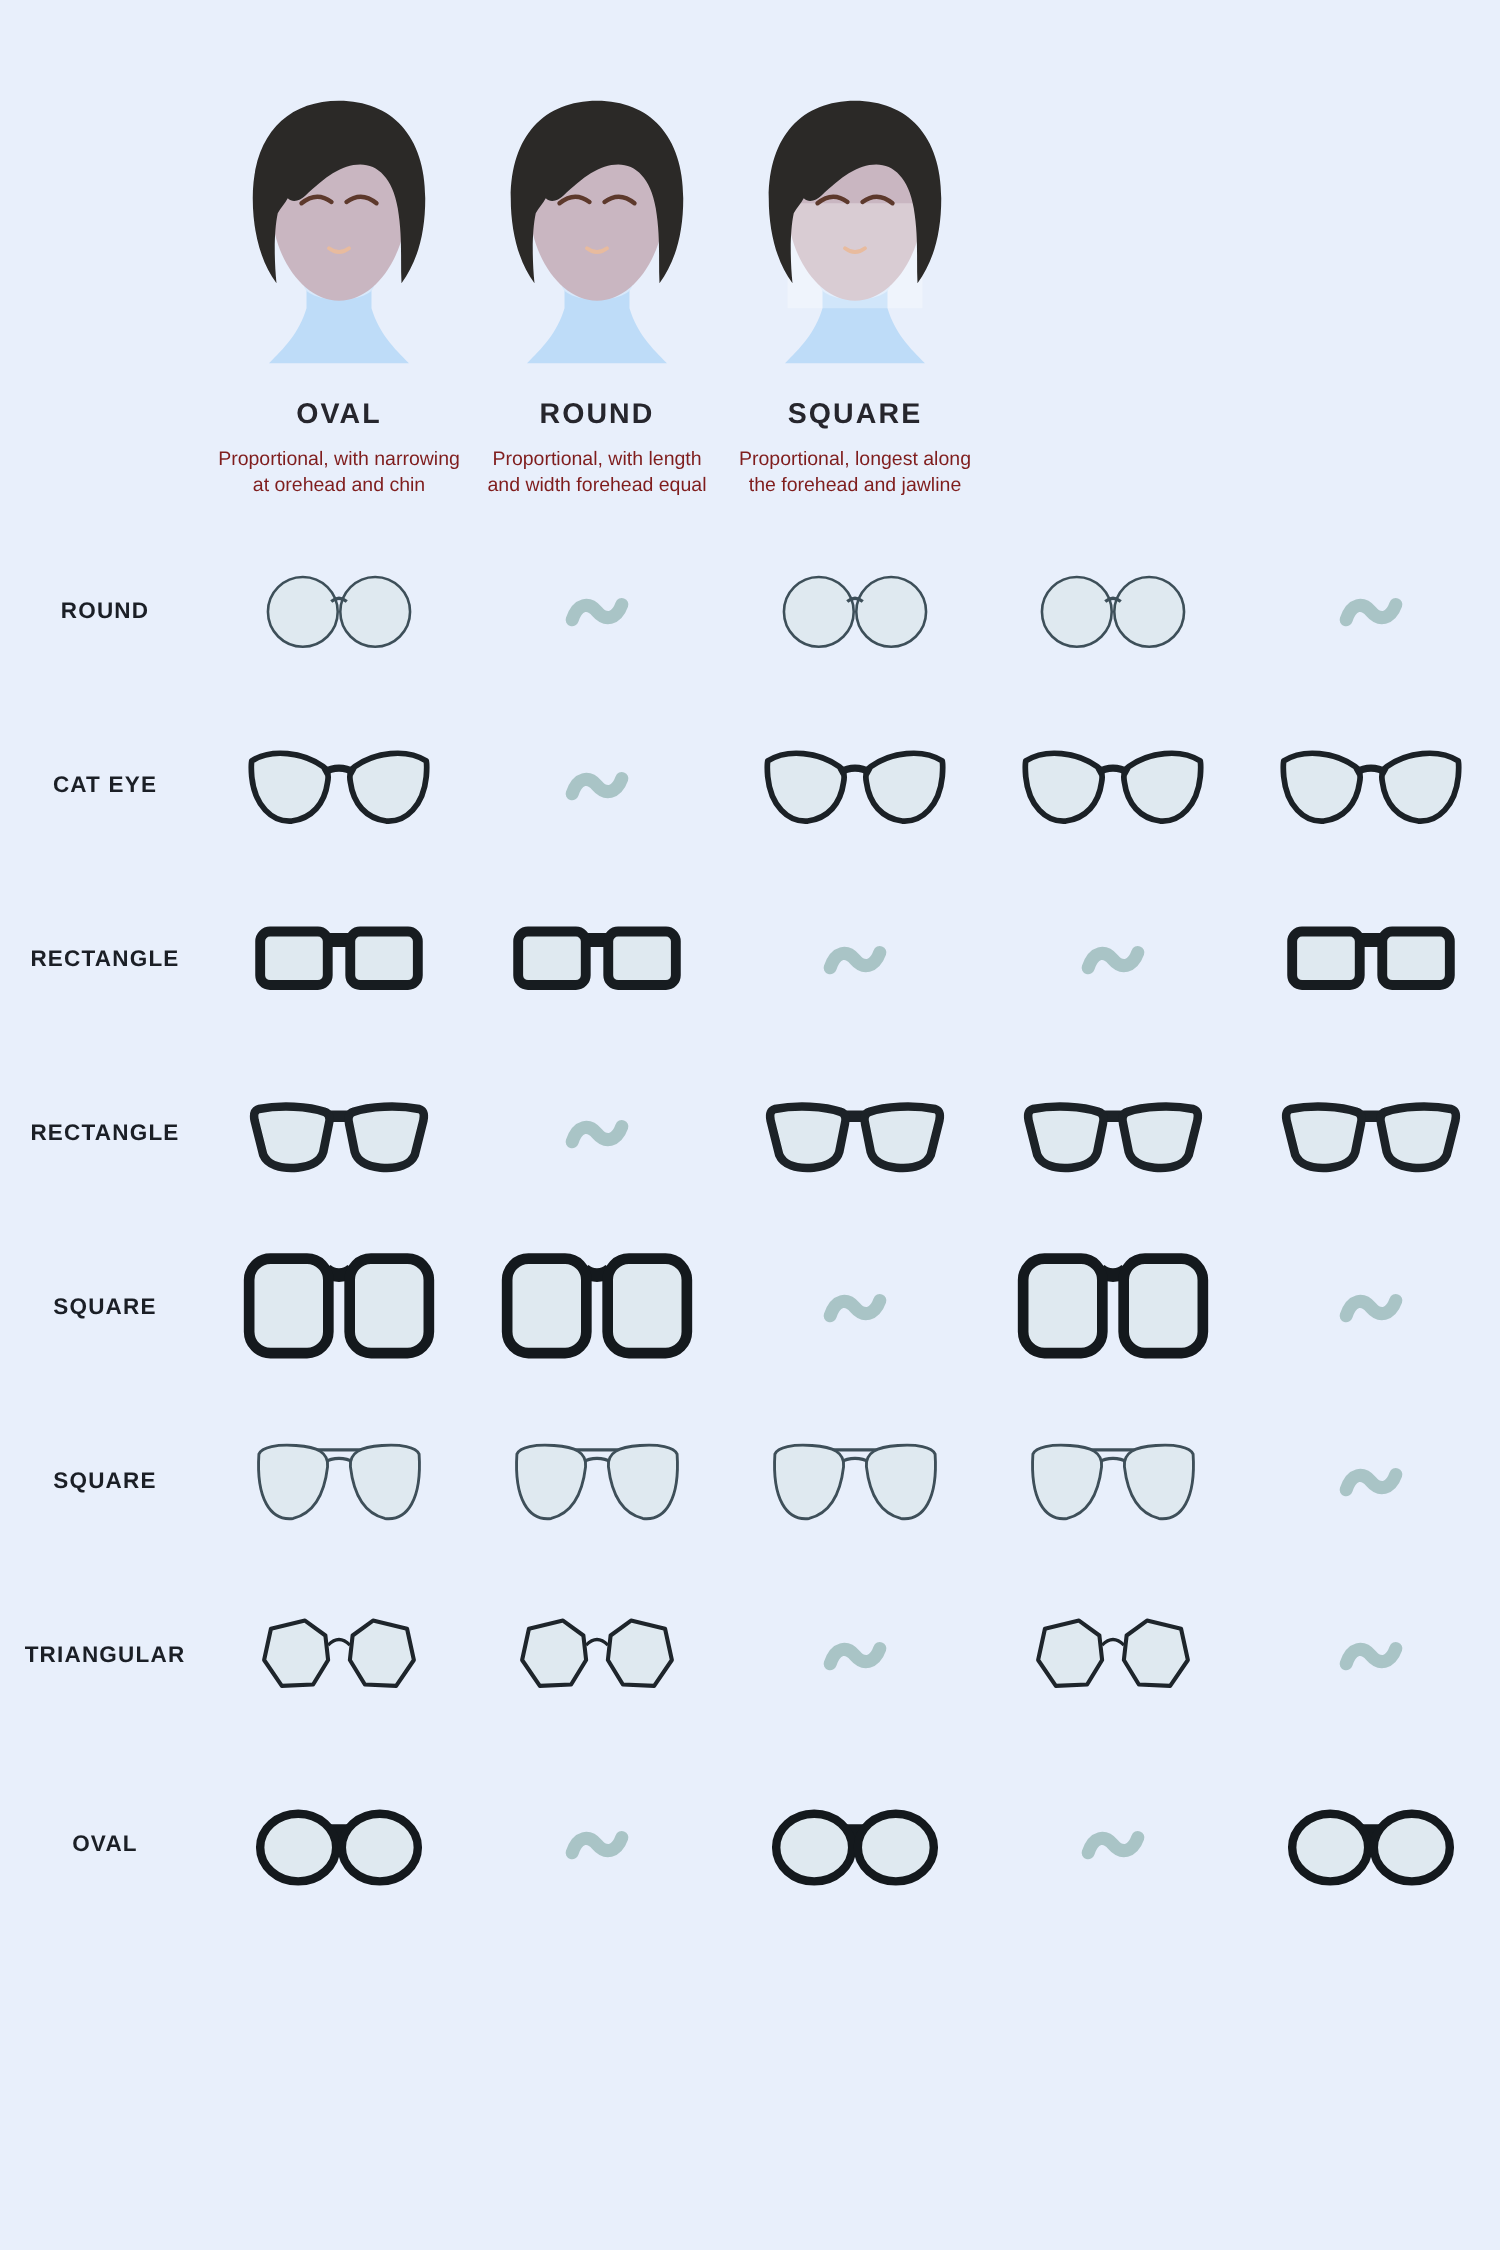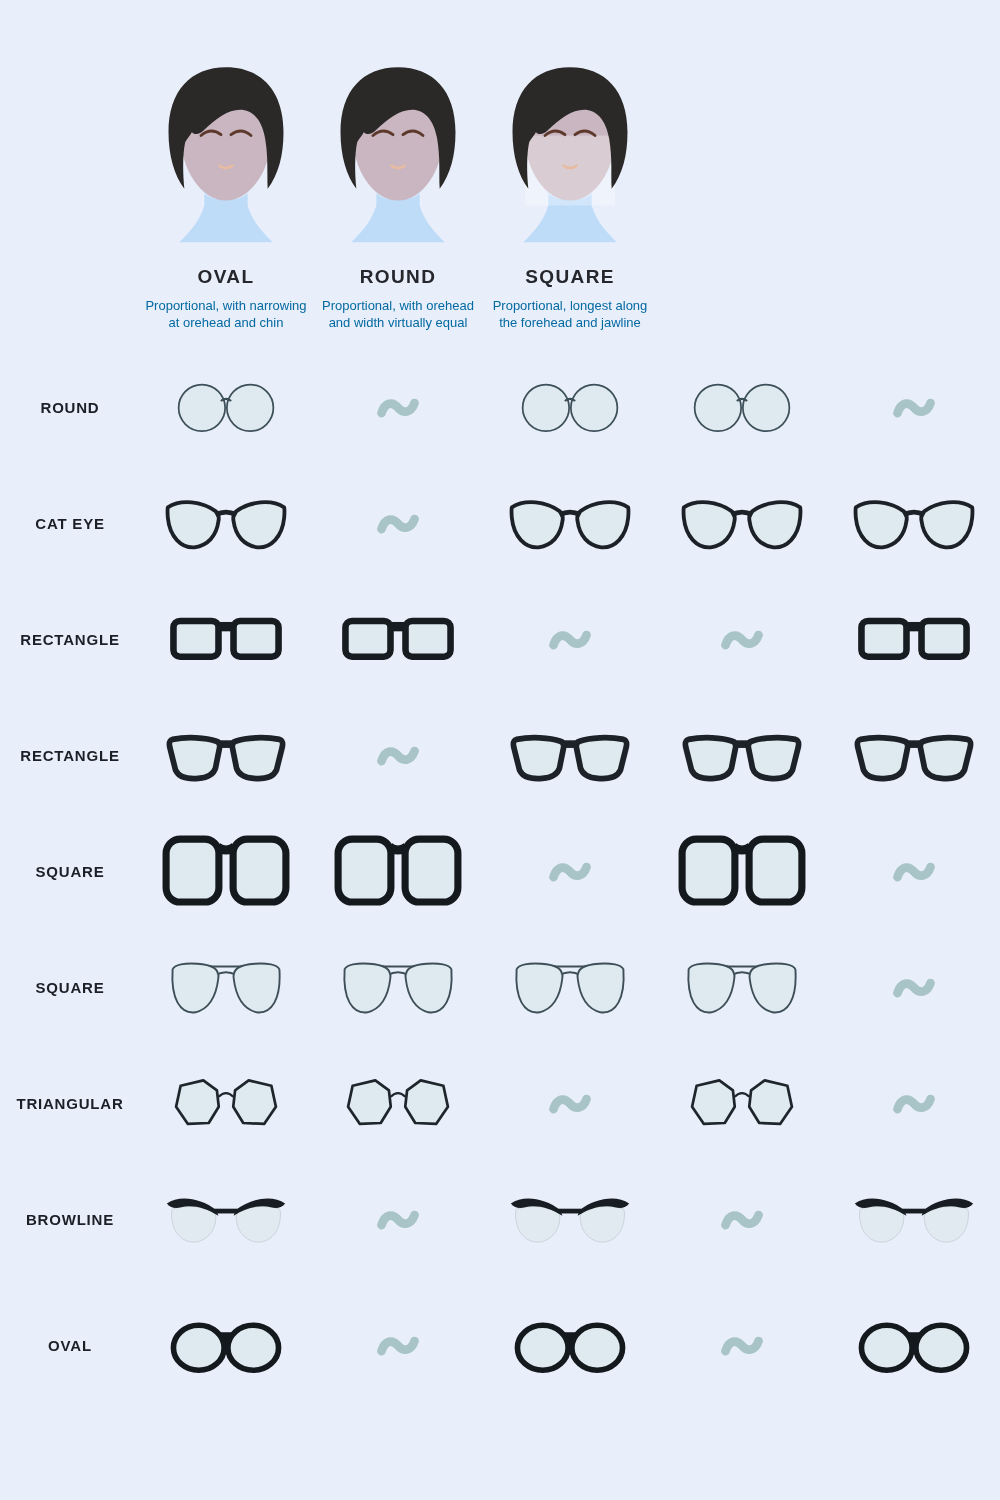--- a/index.html
+++ b/index.html
@@ -20,21 +20,21 @@
   .spacer{}
   .fcol{display:flex;flex-direction:column;align-items:center;}
   .face{width:150px;height:192px;display:block;}
   .fname{
     margin-top:12px;
     font-size:19px;font-weight:700;color:#26262d;
     letter-spacing:1.4px;text-align:center;
   }
   .fdesc{
     margin-top:9px;width:162px;
-    font-size:13px;line-height:1.32;color:#0369a1;
+    font-size:13px;line-height:1.32;color:#7f1d1d;
     text-align:center;
   }
   
   .matrix{margin-top:18px;}
   .mrow{
     display:grid;
     grid-template-columns:140px repeat(5,172px);
     align-items:center;
     height:116px;
   }
@@ -176,21 +176,21 @@
     <div class="fname">OVAL</div>
     <div class="fdesc">Proportional, with narrowing at orehead and chin</div>
   </div>
 
   <div class="fcol">
     <svg class="face" viewBox="0 0 180 230">
       <use href="#face-back"></use>
         <use href="#face-front"></use>
     </svg>
     <div class="fname">ROUND</div>
-    <div class="fdesc">Proportional, with orehead and width virtually equal</div>
+    <div class="fdesc">Proportional, with length and width forehead equal</div>
   </div>
 
   <div class="fcol">
     <svg class="face" viewBox="0 0 180 230">
       <use href="#face-back"></use>
       <rect x="36" y="88" width="108" height="84" fill="#ffffff" opacity="0.30"></rect>
       <use href="#face-front"></use>
     </svg>
     <div class="fname">SQUARE</div>
     <div class="fdesc">Proportional, longest along the forehead and jawline</div>
@@ -390,48 +390,20 @@
           <use href="#sym-geometric" xlink:href="#sym-geometric"></use>
         </svg>
       </div>
       <div class="mcell">
         <svg class="tilde" viewBox="0 0 50 34">
           <use href="#sym-tilde" xlink:href="#sym-tilde"></use>
         </svg>
       </div>
     </div>
     <div class="mrow">
-      <div class="rlabel">BROWLINE</div>
-      <div class="mcell">
-        <svg class="g g-browline" viewBox="0 0 130 58">
-          <use href="#sym-browline" xlink:href="#sym-browline"></use>
-        </svg>
-      </div>
-      <div class="mcell">
-        <svg class="tilde" viewBox="0 0 50 34">
-          <use href="#sym-tilde" xlink:href="#sym-tilde"></use>
-        </svg>
-      </div>
-      <div class="mcell">
-        <svg class="g g-browline" viewBox="0 0 130 58">
-          <use href="#sym-browline" xlink:href="#sym-browline"></use>
-        </svg>
-      </div>
-      <div class="mcell">
-        <svg class="tilde" viewBox="0 0 50 34">
-          <use href="#sym-tilde" xlink:href="#sym-tilde"></use>
-        </svg>
-      </div>
-      <div class="mcell">
-        <svg class="g g-browline" viewBox="0 0 130 58">
-          <use href="#sym-browline" xlink:href="#sym-browline"></use>
-        </svg>
-      </div>
-    </div>
-    <div class="mrow">
       <div class="rlabel">OVAL</div>
       <div class="mcell">
         <svg class="g g-oval" viewBox="0 0 130 68">
           <use href="#sym-oval" xlink:href="#sym-oval"></use>
         </svg>
       </div>
       <div class="mcell">
         <svg class="tilde" viewBox="0 0 50 34">
           <use href="#sym-tilde" xlink:href="#sym-tilde"></use>
         </svg>

